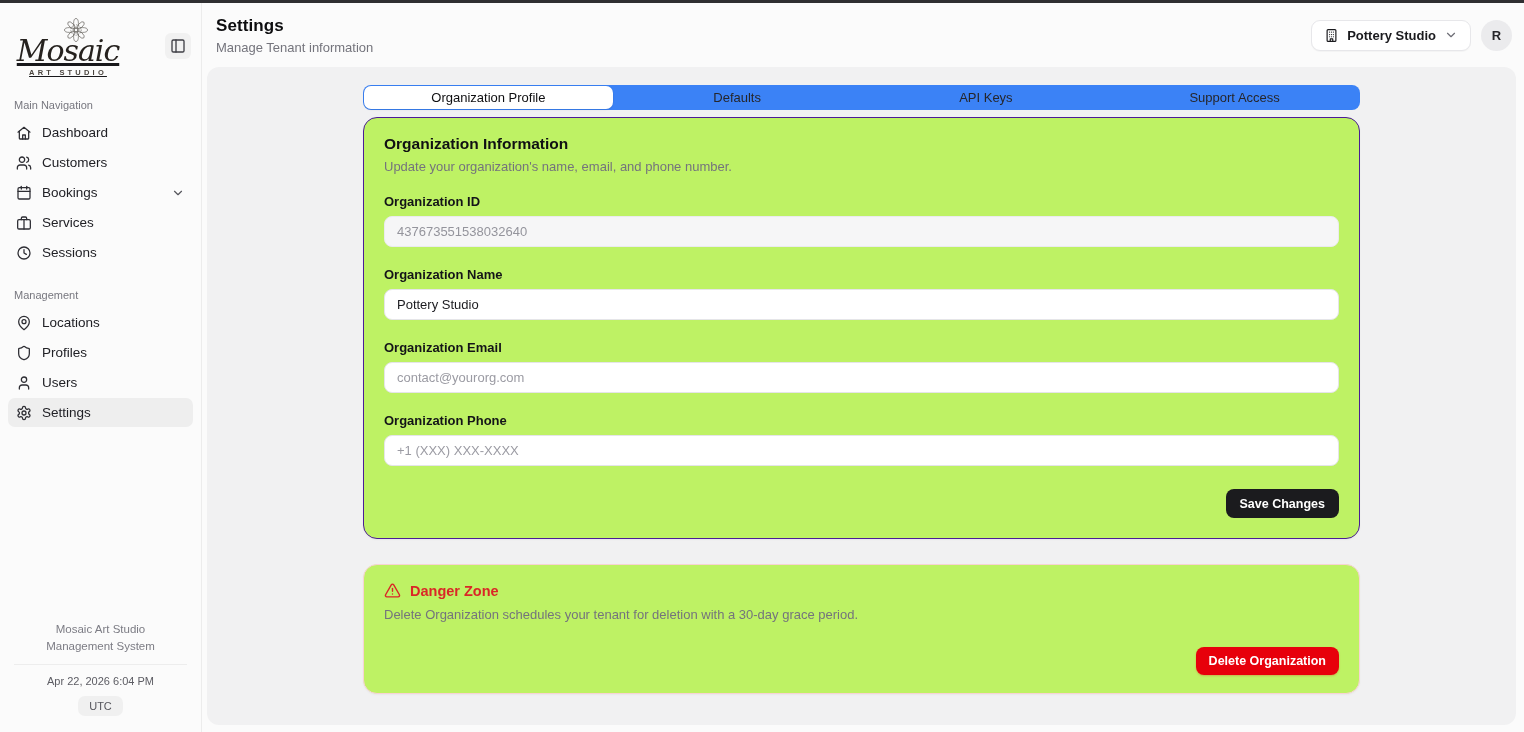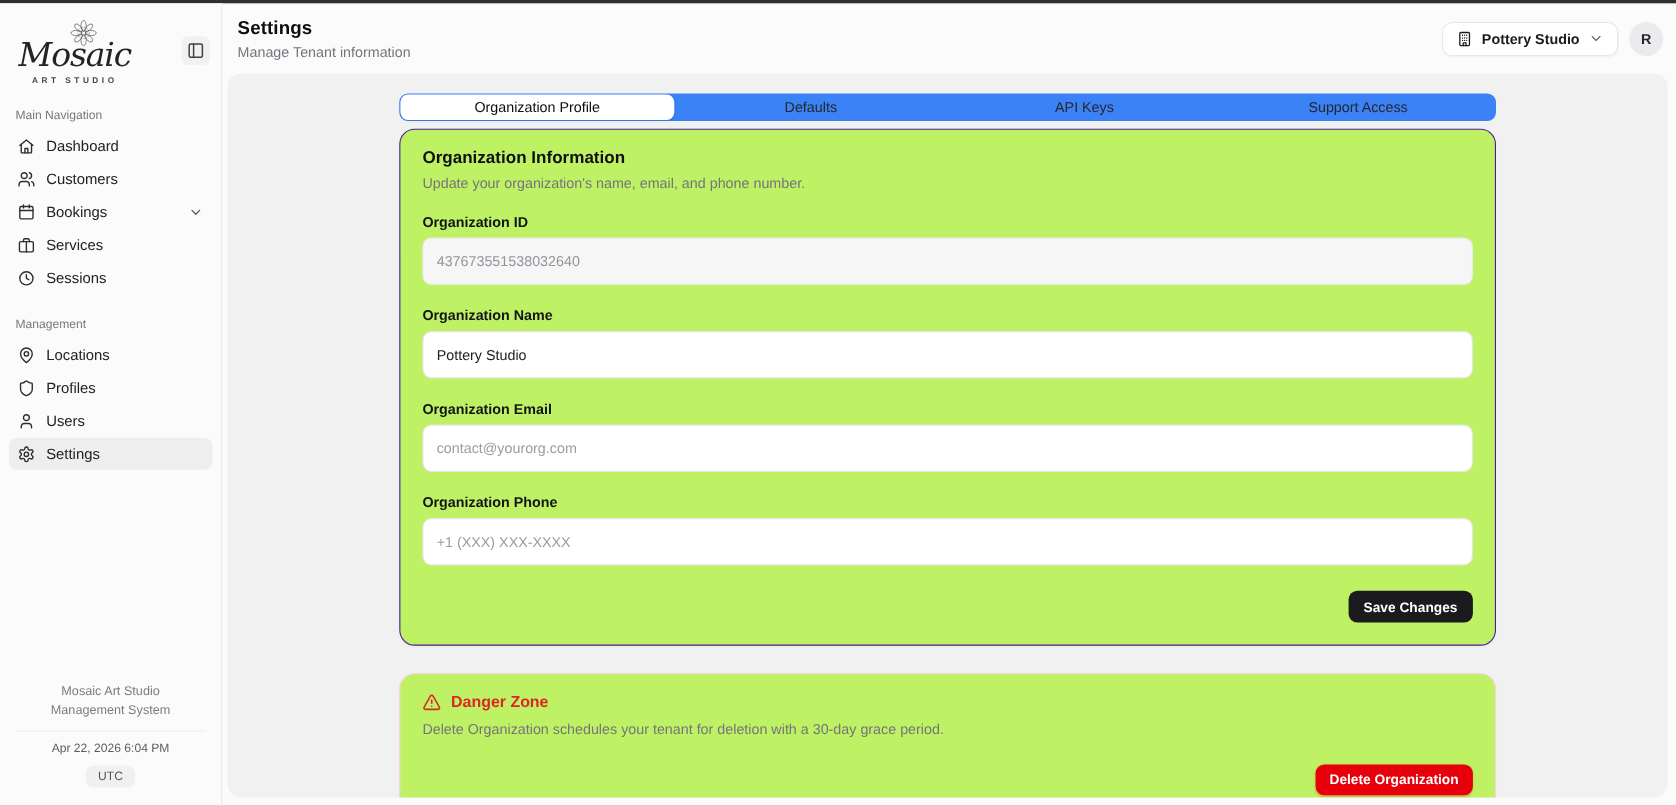--- a/index.html
+++ b/index.html
@@ -16,21 +16,21 @@
 
   
   .sidebar {
     width:202px; min-width:202px;
     background:#fbfbfb;
     border-right:1px solid #ececec;
     display:flex; flex-direction:column;
     padding-top:12px;
   }
   .logo-row { display:flex; align-items:flex-start; justify-content:space-between; padding:0 10px 0 20px; }
-  .logo { display:flex; flex-direction:column; align-items:center; width:96px; }
+  .logo { display:flex; flex-direction:column; align-items:center; width:96px;text-decoration:underline; }
   .mandala { margin-bottom:-9px; margin-left:16px; opacity:.85; }
   .brand-script {
     font-family:"DejaVu Serif", serif;
     font-style:italic; font-weight:400;
     font-size:30px; color:#26221f; letter-spacing:-1px; line-height:1;
   }
   .brand-sub {
     font-size:7.5px; letter-spacing:3.2px; color:#4a453f; margin-top:2px; font-weight:600;
   }
   .toggle-btn {
@@ -117,21 +117,21 @@
     box-shadow:0 1px 2px rgba(0,0,0,.04);
     padding:17px 20px 20px;
   }
   .card.org { margin-top:7px; }
   .card-title { font-size:15.5px; font-weight:700; color:#101013; }
   .card-subtitle { font-size:13px; color:#74747c; margin-top:6px; }
 
   .field { margin-top:20px; }
   .field label { display:block; font-size:13px; font-weight:600; color:#141418; margin-bottom:7px; }
   .field input {
-    width:100%; height:43px;
+    width:100%; height:31px;
     border:1px solid #e5e5e8; border-radius:8px;
     padding:0 12px; font-size:13px; color:#1b1b1f;
     background:#ffffff; outline:none;
     font-family:"Liberation Sans", sans-serif;
   }
   .field input::placeholder { color:#9b9ba3; }
   .field input:disabled {
     background:#f6f6f7; color:#94949c; border-color:#ebebee;
   }
   .card-actions { display:flex; justify-content:flex-end; margin-top:23px; }

